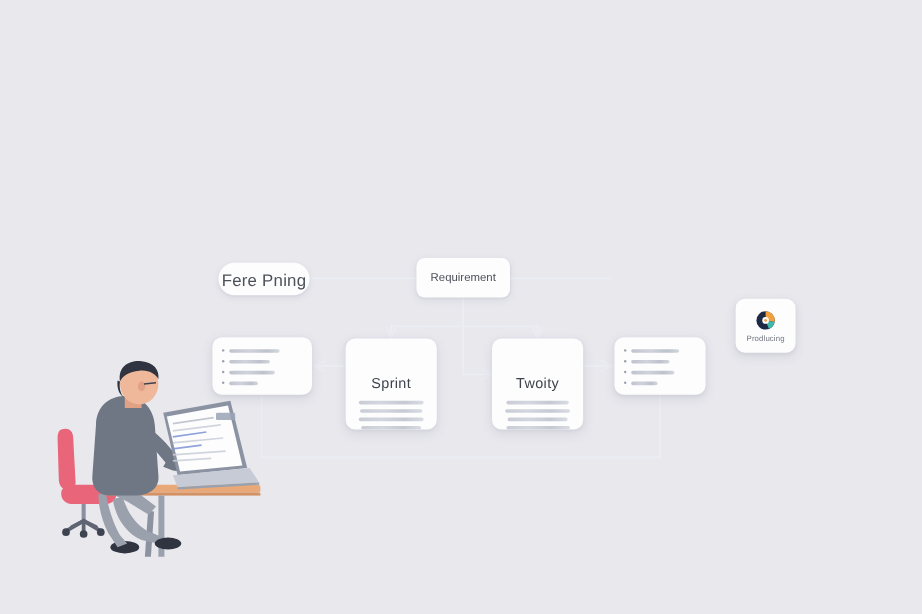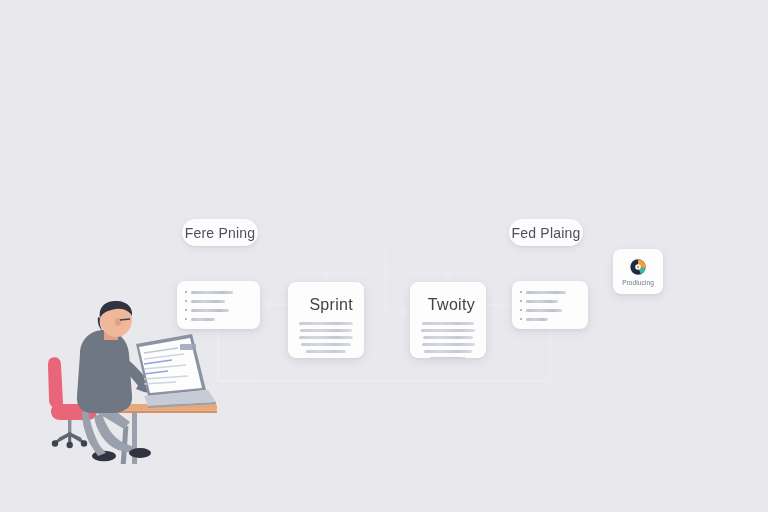--- a/index.html
+++ b/index.html
@@ -39,22 +39,22 @@
   .card{
     position:absolute;z-index:3;
     background:#fdfdfe;
     border-radius:8px;
     box-shadow:0 3px 10px rgba(80,84,120,.11),0 1px 3px rgba(80,84,120,.07);
     padding:10px 11px 11px;
     box-sizing:border-box;
     overflow:hidden;
   }
   .card-title{
-    font-size:16px;color:#3f434c;text-align:right;
-    margin:4px 0 8px;letter-spacing:.3px;
+    font-size:12px;color:#3f434c;text-align:center;
+    margin:20px 0 8px;letter-spacing:.3px;
     filter:blur(.4px);
   }
   .body-lines{display:flex;flex-direction:column;gap:4.5px;align-items:center;}
   .bline{
     height:2.6px;border-radius:2px;
     background:linear-gradient(90deg,#b8bcc8 0%,#c6cad4 35%,#b4b8c4 70%,#cdd1da 100%);
     opacity:.75;
   }
 
   .bullets{display:flex;flex-direction:column;gap:6.5px;padding-top:2px;}
@@ -116,24 +116,24 @@
       <path d="M486,305 L510,305" marker-end="url(#ah)"></path>
 
       <path d="M550,329 L550,381 L218,381 L218,331"></path>
     </g>
   </svg>
 
   <div class="pill" style="left:182px;top:219px;width:76px;height:27px;">
     <span>Fere Pning</span>
   </div>
 
-
-  <div class="pill" style="left:509px;top:219px;width:74px;height:27px;">
-    <span>Fed Plaing</span>
-  </div>
+  <div class="rect" style="left:347px;top:215px;width:78px;height:33px;">
+    <span>Requirement</span>
+  </div>
+
 
   <div class="card" style="left:177px;top:281px;width:83px;height:48px;padding:8px 8px;">
     <div class="bullets">
       <div class="bullet">
         <span class="bdot"></span>
         <span class="btext" style="width:42px"></span>
       </div>
       <div class="bullet">
         <span class="bdot"></span>
         <span class="btext" style="width:34px"></span>

